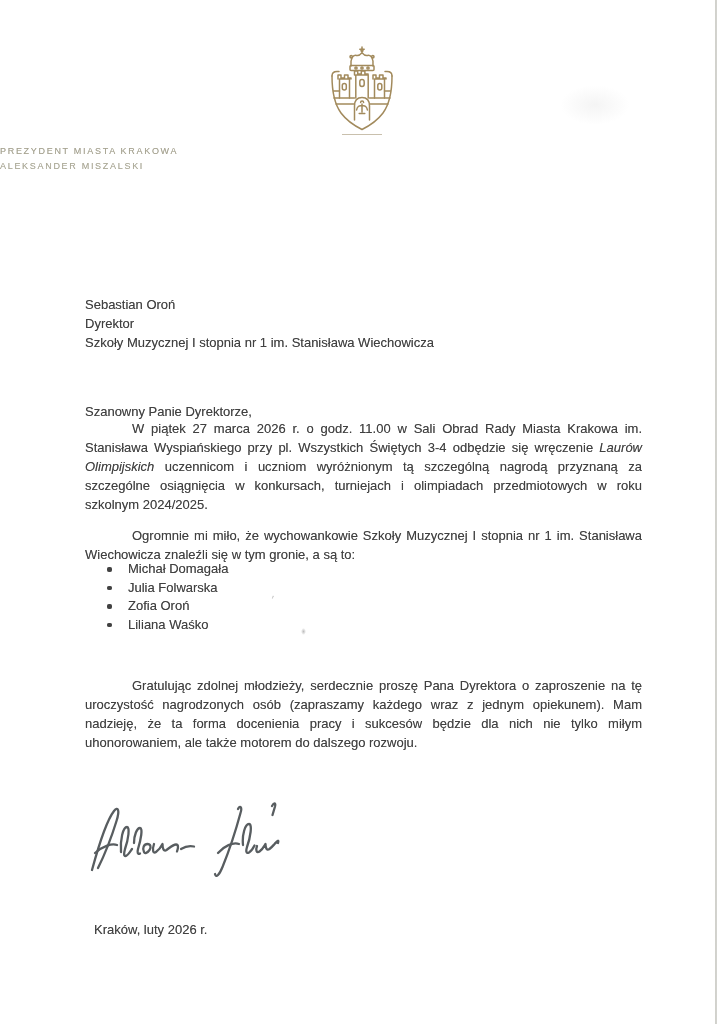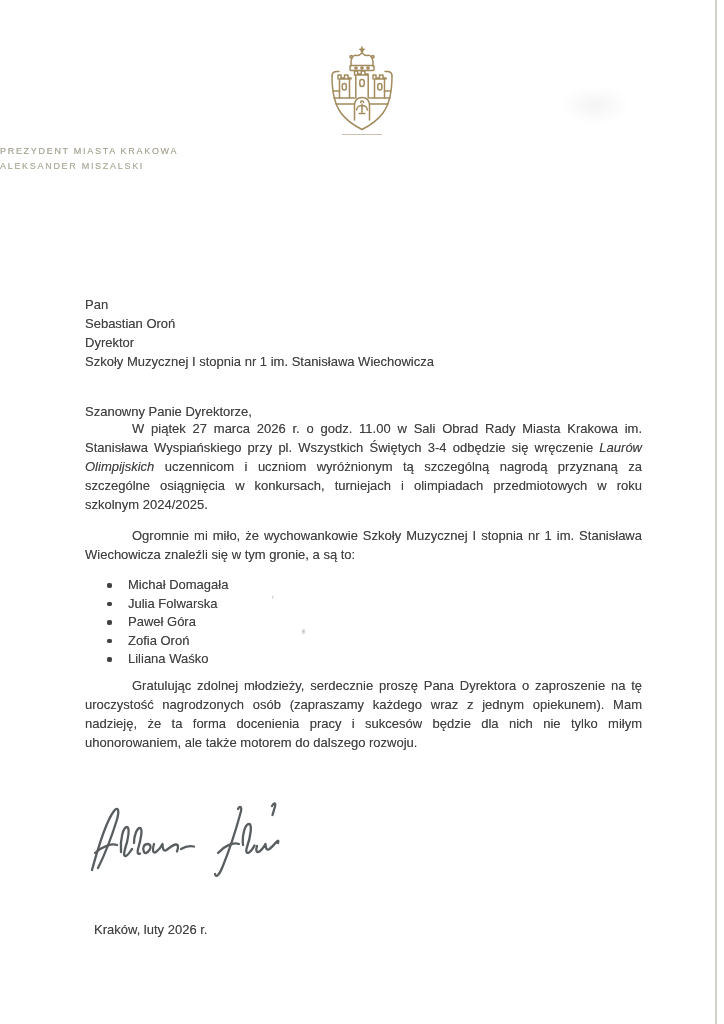--- a/index.html
+++ b/index.html
@@ -31,21 +31,21 @@
   
   .block{position:absolute;left:85px;width:557px;}
   .recipient{top:295px;}
   .recipient div{white-space:nowrap;}
   .salutation{top:402px;}
   .para{margin:0;text-align:justify;text-indent:47px;}
   .p1{top:419px;}
   .p2{top:526px;}
   .p3{top:676px;}
   .laureates{
-    top:576px;list-style:none;margin:0;padding:0;line-height:18.6px;
+    top:560px;list-style:none;margin:0;padding:0;line-height:18.6px;
   }
   .laureates li{position:relative;padding-left:43px;}
   .laureates li::before{
     content:"";position:absolute;left:22px;top:7px;
     width:4.5px;height:4.5px;border-radius:50%;background:#414141;
     box-shadow:0 0 .5px rgba(70,70,70,.6);
   }
   .signature{position:absolute;left:86px;top:800px;width:202px;height:82px;}
   .place-date{position:absolute;left:94px;top:920px;}
   
@@ -105,36 +105,34 @@
       <path d="M26.5,74 V60 C26.5,54 30,51.5 34,51.5 C38,51.5 41.5,54 41.5,60 V74"></path>
 
       <path d="M32.6,56.5 A1.5,1.5 0 1 1 35.6,56.5 M34,58 V66 M34,60 C31,59 29,61 28.6,64 M34,60 C37,59 39,61 39.4,64 M31.2,67.5 H36.8"></path>
     </g>
   </svg>
   <div class="crest-divider"></div>
   <div class="org-line office">PREZYDENT MIASTA KRAKOWA</div>
   <div class="org-line person">ALEKSANDER MISZALSKI</div>
 
   <section class="block doc-text recipient">
-    <div>Pan</div>
     <div>Sebastian Oroń</div>
     <div>Dyrektor</div>
     <div>Szkoły Muzycznej I stopnia nr 1 im. Stanisława Wiechowicza</div>
   </section>
 
   <div class="block doc-text salutation">Szanowny Panie Dyrektorze,</div>
 
   <p class="block doc-text para p1"><span>W piątek 27 marca 2026 r. o godz. 11.00 w Sali Obrad Rady Miasta Krakowa im. Stanisława Wyspiańskiego przy pl. Wszystkich Świętych 3-4 odbędzie się wręczenie </span><em>Laurów Olimpijskich</em><span> uczennicom i uczniom wyróżnionym tą szczególną nagrodą przyznaną za szczególne osiągnięcia w konkursach, turniejach i olimpiadach przedmiotowych w roku szkolnym 2024/2025.</span></p>
 
   <p class="block doc-text para p2">Ogromnie mi miło, że wychowankowie Szkoły Muzycznej I stopnia nr 1 im. Stanisława Wiechowicza znaleźli się w tym gronie, a są to:</p>
 
   <ul class="block doc-text laureates">
     <li>Michał Domagała</li>
     <li>Julia Folwarska</li>
-    <li>Paweł Góra</li>
     <li>Zofia Oroń</li>
     <li>Liliana Waśko</li>
   </ul>
 
   <p class="block doc-text para p3">Gratulując zdolnej młodzieży, serdecznie proszę Pana Dyrektora o zaproszenie na tę uroczystość nagrodzonych osób (zapraszamy każdego wraz z jednym opiekunem). Mam nadzieję, że ta forma docenienia pracy i sukcesów będzie dla nich nie tylko miłym uhonorowaniem, ale także motorem do dalszego rozwoju.</p>
 
   <svg class="signature" viewBox="0 0 202 82" aria-hidden="true">
     <g stroke="#585d60" fill="none" stroke-width="2.3" stroke-linecap="round" stroke-linejoin="round">
 
       <path d="M6,70 C12,48 21,20 28,11 C32,6 34,10 30.5,21 C26.5,34 18,56 12,68"></path>

